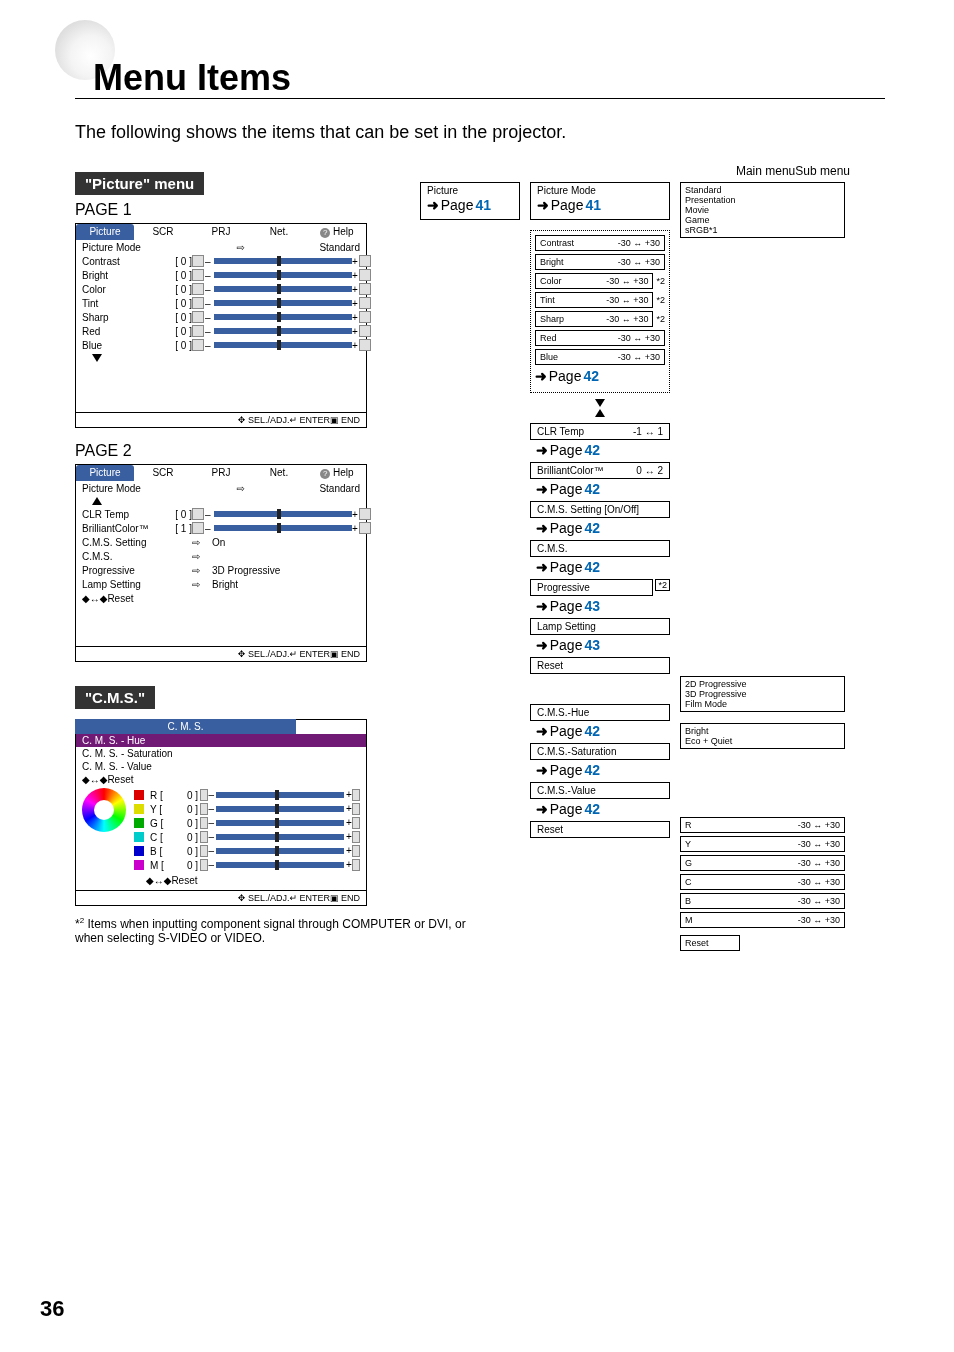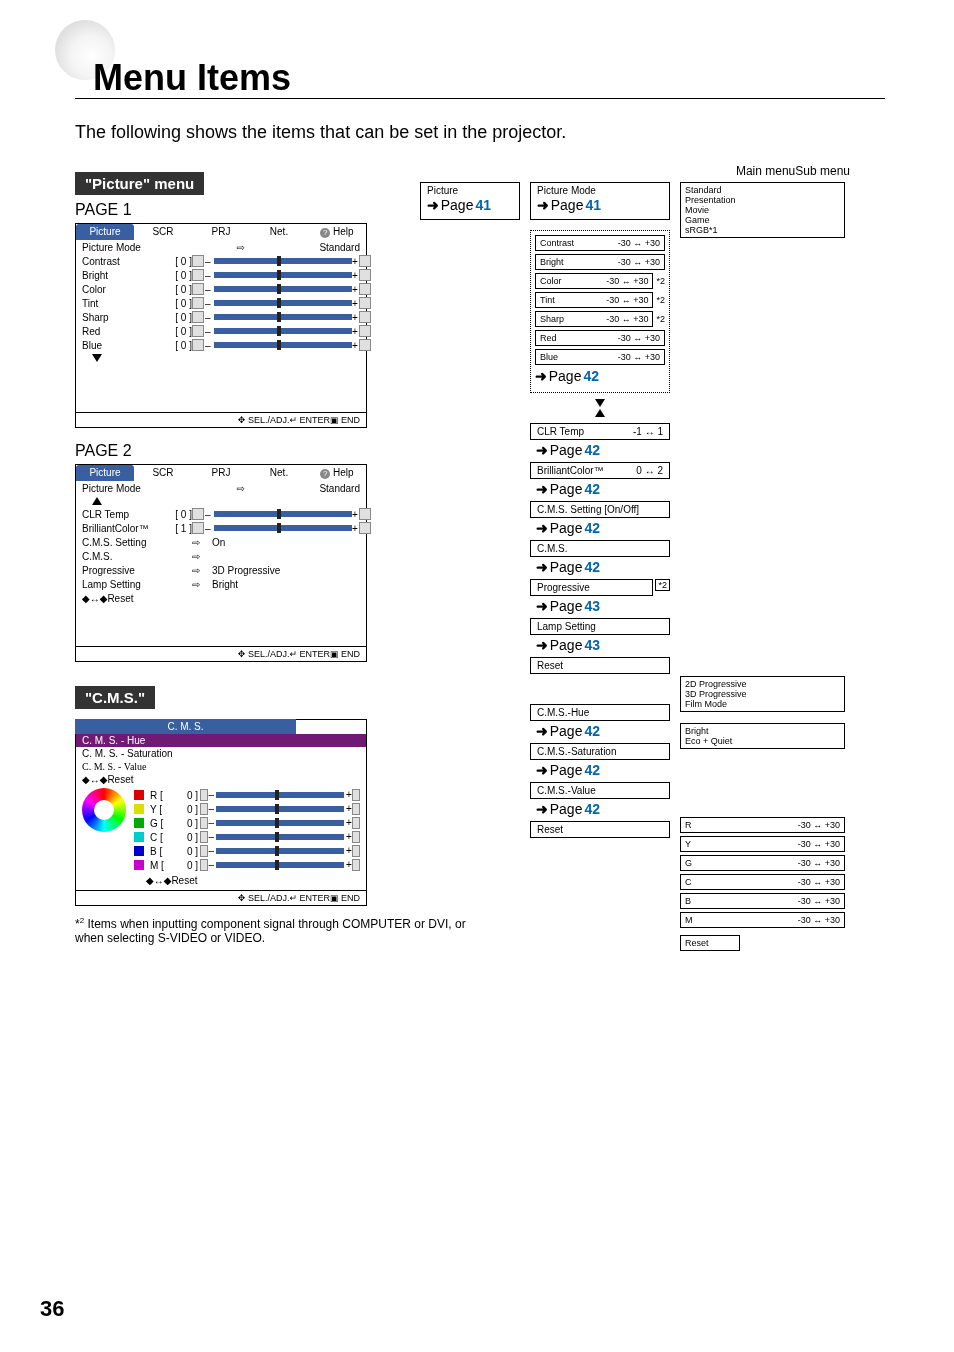--- a/index.html
+++ b/index.html
@@ -313,21 +313,21 @@
 
   <div style="height:24px;"></div>
   <div class="tag">"C.M.S."</div>
   <div style="height:10px;"></div>
 
   
   <div class="menu-box">
     <div style="background:#3a5fa0; color:#fff; text-align:center; padding:2px 0; margin: -1px 70px 0 -1px;">C. M. S.</div>
     <div style="background:#701a75; color:#fff; padding:1px 6px; font-size:10px;">C. M. S. - Hue</div>
     <div style="padding:1px 6px;">C. M. S. - Saturation</div>
-    <div style="padding:1px 6px;font-family:Liberation Serif, serif;">C. M. S. - Value</div>
+    <div style="padding:1px 6px;">C. M. S. - Value</div>
     <div style="padding:1px 6px;">◆↔◆<span>Reset</span></div>
     <div style="display:flex; gap:8px; padding:2px 6px;">
       <div class="colorwheel"></div>
       <div id="cmsrows" style="flex:1;">
           <div style="display: grid; grid-template-columns: 14px 18px 28px 14px 1fr 14px; align-items: center; height: 14px; font-size: 10px; gap: 2px;">
             <span class="sw" style="background:#d00;"></span>
             <span>R [</span>
             <span style="text-align:right;">0 ]</span>
             <span style="display:flex"><span class="endcap"></span>–</span>
             <div class="slider"></div>

